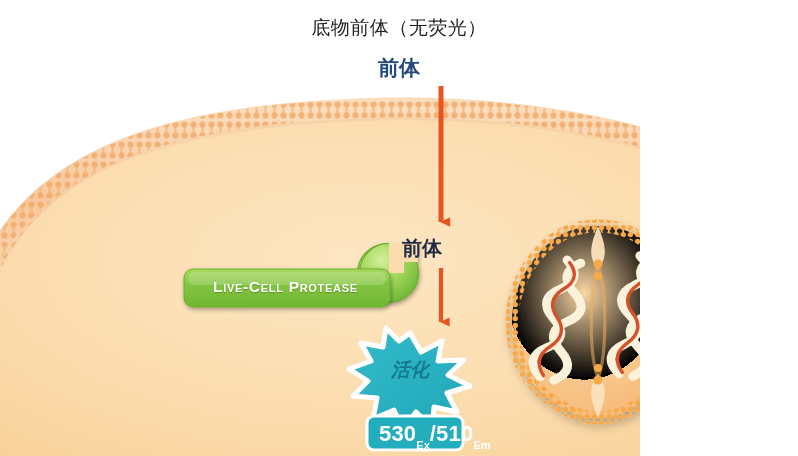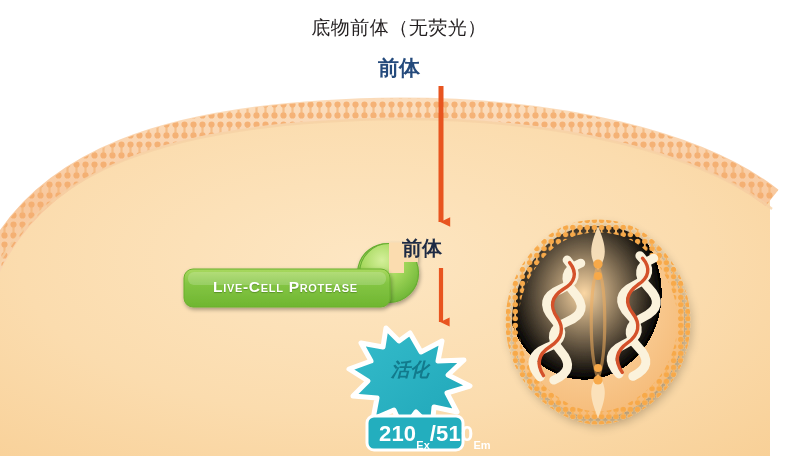--- a/index.html
+++ b/index.html
@@ -5,21 +5,21 @@
   html, body {
     margin: 0;
     padding: 0;
     background: #ffffff;
   }
   body {
     font-family: "Liberation Sans", "DejaVu Sans", sans-serif;
   }
   #stage {
     position: relative;
-    width: 798px;
+    width: 640px;
     height: 456px;
     background: #ffffff;
     overflow: hidden;
   }
   #diagram-svg {
     position: absolute;
     left: 0;
     top: 0;
     width: 798px;
     height: 456px;
@@ -302,16 +302,16 @@
 
   <div class="txt" id="precursor-outside-label">前体</div>
 
   <div class="txt" id="precursor-inside-label">前体</div>
 
   <div class="txt" id="protease-label">Live-Cell Protease</div>
 
   <div class="txt" id="activated-label">活化</div>
 
   <div class="txt" id="wavelength-label">
-    <span>210</span><sub>Ex</sub><span>/</span><span>510</span><sub>Em</sub>
+    <span>530</span><sub>Ex</sub><span>/</span><span>510</span><sub>Em</sub>
   </div>
 
 </div>
 
 </body></html>

